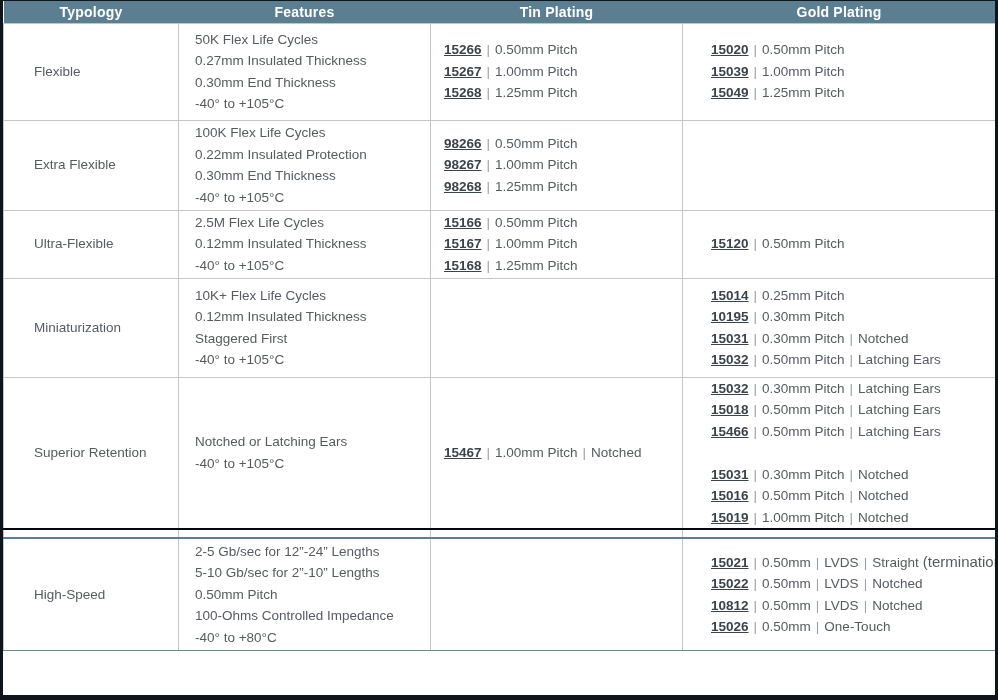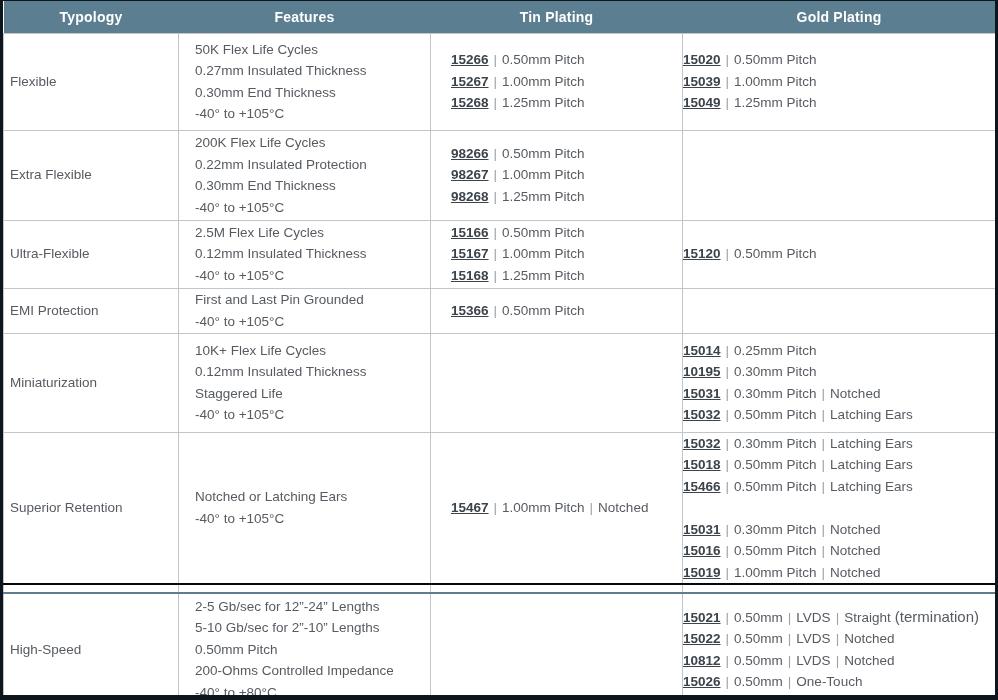--- a/index.html
+++ b/index.html
@@ -12,31 +12,31 @@
   .table-wrap{
     width:998px; height:700px; overflow:hidden; background:#fff;
     border-left:3px solid var(--outer); border-right:3px solid var(--outer);
     border-bottom:5px solid var(--outer); border-top:1px solid var(--outer);
   }
   table{ width:100%; border-collapse:collapse; table-layout:fixed; }
   col.c-typology{ width:175px; } col.c-features{ width:252px; }
   col.c-tin{ width:252px; } col.c-gold{ width:313px; }
   thead th{
     background:var(--header-bg); color:var(--header-text);
-    font-size:14px; font-weight:bold; height:32px; text-align:center;
+    font-size:14px; font-weight:bold; height:22px; text-align:center;
     vertical-align:middle; padding:0; border:none; letter-spacing:.2px;
   }
   tbody td{
     border:1px solid var(--grid); vertical-align:middle;
     font-size:13.5px; color:var(--text); line-height:21.5px; background:#fff;
   }
-  td.cell-typology{ padding-left:6px;margin-left:29px; }
+  td.cell-typology{ padding-left:30px;margin-left:29px; }
   td.cell-features{ padding-left:16px; padding-right:6px; }
-  td.cell-tin{ padding-left:20px; }
-  td.cell-gold{ padding-left:0; }
+  td.cell-tin{ padding-left:13px; }
+  td.cell-gold{ padding-left:28px; }
   .feature-line{ white-space:nowrap; }
   .part-line{ white-space:nowrap; }
   .pn{ font-weight:700; color:var(--link); text-decoration:underline; cursor:pointer; }
   .pipe{ color:var(--pipe); padding:0 5px; }
   .spec{ color:var(--text); }
   .note{ font-size:15px; color:var(--text); }
   tr.sep-row td{
     height:9px; padding:0;
     border-top:2px solid var(--sep-top);
     border-bottom:2px solid var(--sep-bottom);
@@ -79,21 +79,21 @@
           </td>
           <td class="cell-gold">
             <div class="part-line"><a class="pn">15020</a><span class="pipe">|</span><span class="spec">0.50mm Pitch</span></div>
             <div class="part-line"><a class="pn">15039</a><span class="pipe">|</span><span class="spec">1.00mm Pitch</span></div>
             <div class="part-line"><a class="pn">15049</a><span class="pipe">|</span><span class="spec">1.25mm Pitch</span></div>
           </td>
         </tr>
         <tr class="data-row" style="height: 90px;">
           <td class="cell-typology"><span>Extra Flexible</span></td>
           <td class="cell-features">
-            <div class="feature-line">200K Flex Life Cycles</div>
+            <div class="feature-line">100K Flex Life Cycles</div>
             <div class="feature-line">0.22mm Insulated Protection</div>
             <div class="feature-line">0.30mm End Thickness</div>
             <div class="feature-line">-40° to +105°C</div>
           </td>
           <td class="cell-tin">
             <div class="part-line"><a class="pn">98266</a><span class="pipe">|</span><span class="spec">0.50mm Pitch</span></div>
             <div class="part-line"><a class="pn">98267</a><span class="pipe">|</span><span class="spec">1.00mm Pitch</span></div>
             <div class="part-line"><a class="pn">98268</a><span class="pipe">|</span><span class="spec">1.25mm Pitch</span></div>
           </td>
           <td class="cell-gold"></td>
@@ -107,37 +107,26 @@
           </td>
           <td class="cell-tin">
             <div class="part-line"><a class="pn">15166</a><span class="pipe">|</span><span class="spec">0.50mm Pitch</span></div>
             <div class="part-line"><a class="pn">15167</a><span class="pipe">|</span><span class="spec">1.00mm Pitch</span></div>
             <div class="part-line"><a class="pn">15168</a><span class="pipe">|</span><span class="spec">1.25mm Pitch</span></div>
           </td>
           <td class="cell-gold">
             <div class="part-line"><a class="pn">15120</a><span class="pipe">|</span><span class="spec">0.50mm Pitch</span></div>
           </td>
         </tr>
-        <tr class="data-row" style="height: 45px;">
-          <td class="cell-typology"><span>EMI Protection</span></td>
-          <td class="cell-features">
-            <div class="feature-line">First and Last Pin Grounded</div>
-            <div class="feature-line">-40° to +105°C</div>
-          </td>
-          <td class="cell-tin">
-            <div class="part-line"><a class="pn">15366</a><span class="pipe">|</span><span class="spec">0.50mm Pitch</span></div>
-          </td>
-          <td class="cell-gold"></td>
-        </tr>
         <tr class="data-row" style="height: 99px;">
           <td class="cell-typology"><span>Miniaturization</span></td>
           <td class="cell-features">
             <div class="feature-line">10K+ Flex Life Cycles</div>
             <div class="feature-line">0.12mm Insulated Thickness</div>
-            <div class="feature-line">Staggered Life</div>
+            <div class="feature-line">Staggered First</div>
             <div class="feature-line">-40° to +105°C</div>
           </td>
           <td class="cell-tin"></td>
           <td class="cell-gold">
             <div class="part-line"><a class="pn">15014</a><span class="pipe">|</span><span class="spec">0.25mm Pitch</span></div>
             <div class="part-line"><a class="pn">10195</a><span class="pipe">|</span><span class="spec">0.30mm Pitch</span></div>
             <div class="part-line"><a class="pn">15031</a><span class="pipe">|</span><span class="spec">0.30mm Pitch</span><span class="pipe">|</span><span class="spec">Notched</span></div>
             <div class="part-line"><a class="pn">15032</a><span class="pipe">|</span><span class="spec">0.50mm Pitch</span><span class="pipe">|</span><span class="spec">Latching Ears</span></div>
           </td>
         </tr>
@@ -165,21 +154,21 @@
           <td></td>
           <td></td>
           <td></td>
         </tr>
         <tr class="data-row" style="height: 112px;">
           <td class="cell-typology"><span>High-Speed</span></td>
           <td class="cell-features">
             <div class="feature-line">2-5 Gb/sec for 12”-24” Lengths</div>
             <div class="feature-line">5-10 Gb/sec for 2”-10” Lengths</div>
             <div class="feature-line">0.50mm Pitch</div>
-            <div class="feature-line">200-Ohms Controlled Impedance</div>
+            <div class="feature-line">100-Ohms Controlled Impedance</div>
             <div class="feature-line">-40° to +80°C</div>
           </td>
           <td class="cell-tin"></td>
           <td class="cell-gold">
             <div class="part-line"><a class="pn">15021</a><span class="pipe">|</span><span class="spec">0.50mm</span><span class="pipe">|</span><span class="spec">LVDS</span><span class="pipe">|</span><span class="spec">Straight</span><span class="note"> (termination)</span></div>
             <div class="part-line"><a class="pn">15022</a><span class="pipe">|</span><span class="spec">0.50mm</span><span class="pipe">|</span><span class="spec">LVDS</span><span class="pipe">|</span><span class="spec">Notched</span></div>
             <div class="part-line"><a class="pn">10812</a><span class="pipe">|</span><span class="spec">0.50mm</span><span class="pipe">|</span><span class="spec">LVDS</span><span class="pipe">|</span><span class="spec">Notched</span></div>
             <div class="part-line"><a class="pn">15026</a><span class="pipe">|</span><span class="spec">0.50mm</span><span class="pipe">|</span><span class="spec">One-Touch</span></div>
           </td>
         </tr>

